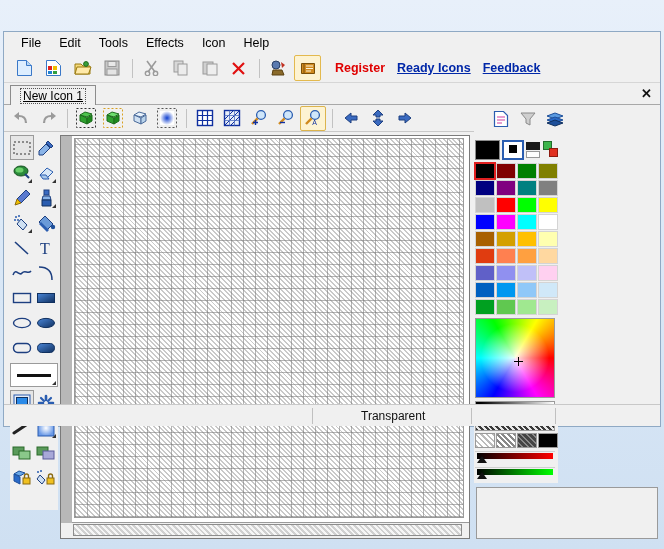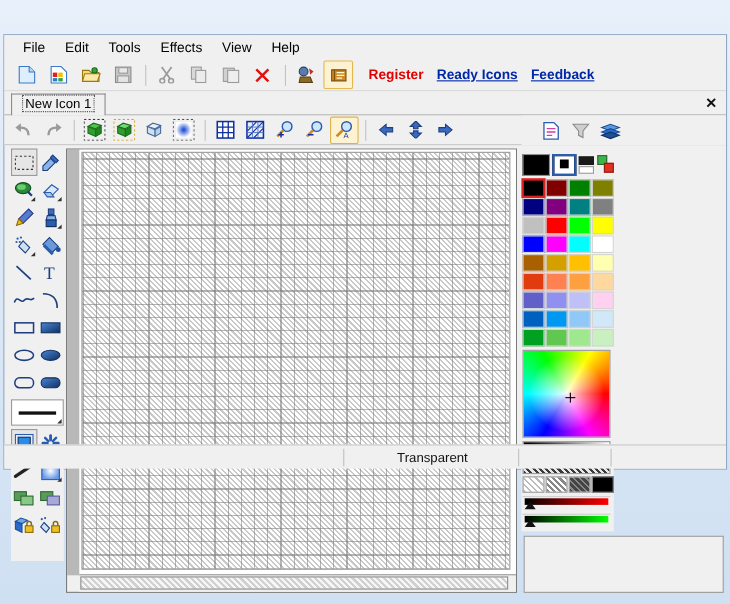--- a/index.html
+++ b/index.html
@@ -78,23 +78,24 @@
     color:#e00000;
   }
   .tb-link.blue{color:#0027a8;text-decoration:underline;}
   
   .tabstrip{
     position:absolute;left:0;top:51px;width:656px;height:22px;
     background:#f0f0f0;border-bottom:1px solid #a8a8a8;box-sizing:border-box;
   }
   .tab{
     position:absolute;left:6px;top:2px;height:19px;
-    padding:0 9px;display:flex;align-items:flex-start;
+    padding:0 9px;display:flex;align-items:center;
     background:#f0f0f0;border:1px solid #8c8c8c;border-bottom:none;
     font-size:12px;
+    text-decoration:underline;
   }
   .tab .tablabel{border:1px dotted #555;padding:0 2px;}
   .tabclose{
     position:absolute;right:8px;top:3px;font-size:13px;font-weight:bold;color:#111;
   }
   
   .toolbar2{
     position:absolute;left:0;top:73px;width:656px;height:27px;
     background:#f0f0f0;display:flex;align-items:center;padding-left:4px;
     box-sizing:border-box;border-bottom:1px solid #c8c8c8;
@@ -242,21 +243,21 @@
 <div class="app">
 
 
   <div class="client">
 
     <div class="menubar">
       <div class="menuitem">File</div>
       <div class="menuitem">Edit</div>
       <div class="menuitem">Tools</div>
       <div class="menuitem">Effects</div>
-      <div class="menuitem">View</div>
+      <div class="menuitem">Icon</div>
       <div class="menuitem">Help</div>
     </div>
 
     <div class="toolbar1">
       <div class="tb-btn">
         <svg width="17" height="18" viewBox="0 0 17 18">
           <path d="M1.5 1.5h9l5 5v10h-14z" fill="#ddeeff" stroke="#3a78c8"></path>
           <path d="M10.5 1.5v5h5" fill="#b8d8f5" stroke="#3a78c8"></path>
         </svg>
       </div>

